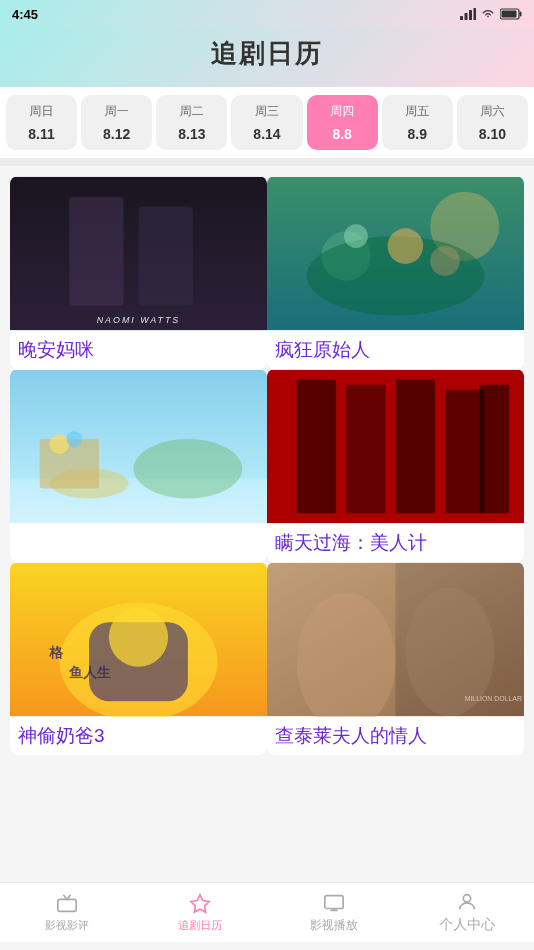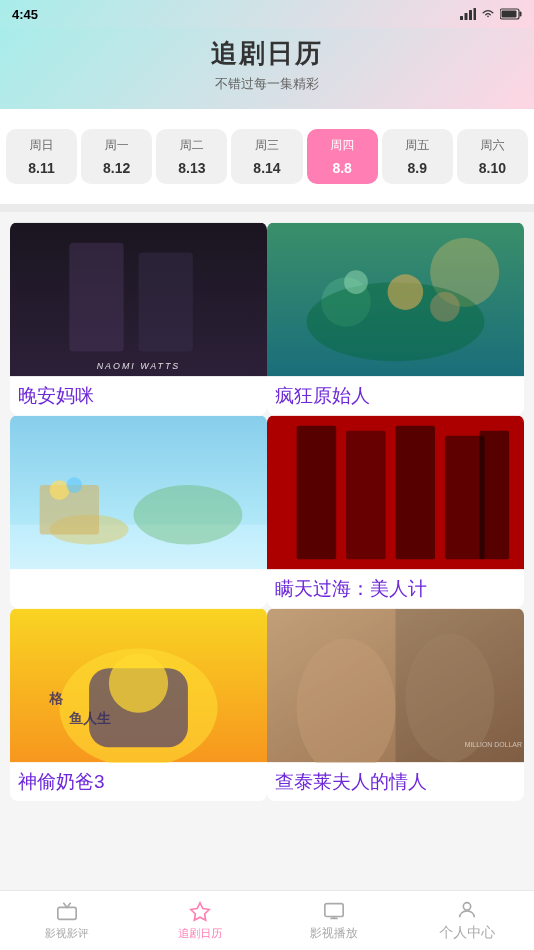--- a/index.html
+++ b/index.html
@@ -43,21 +43,21 @@
     }
     .header-subtitle {
       font-size: 13px;
       color: #666;
       margin-top: 4px;
     }
 
     
     .calendar-section {
       background: white;
-      padding: 20px 6px;
+      padding: 8px 6px;
     }
     .calendar-row {
       display: flex;
       gap: 4px;
       justify-content: center;
     }
     .day-card {
       flex: 1;
       max-width: 72px;
       background: #f0f0f0;
@@ -118,21 +118,21 @@
     .movie-title {
       font-size: 19px;
       color: #6d28d9;
       padding: 6px 8px;
       font-weight: 400;
     }
 
     
     .bottom-nav {
       position: absolute;
-      bottom: 0;
+      bottom: 8px;
       left: 0;
       width: 534px;
       height: 60px;
       background: white;
       border-top: 1px solid #e8e8e8;
       display: flex;
       align-items: center;
     }
     .nav-item {
       flex: 1;
@@ -178,21 +178,20 @@
     <svg width="22" height="12" viewBox="0 0 22 12">
       <rect x="0" y="1" width="19" height="10" rx="2" ry="2" stroke="#333" stroke-width="1.2" fill="none"></rect>
       <rect x="19.5" y="3.5" width="2" height="5" rx="1" fill="#333"></rect>
       <rect x="1.5" y="2.5" width="15" height="7" rx="1" fill="#333"></rect>
     </svg>
   </div>
 </div>
 
 <div class="header">
   <div class="header-title">追剧日历</div>
-  <div class="header-subtitle">不错过每一集精彩</div>
 </div>
 
 <div class="calendar-section">
   <div class="calendar-row" id="calendar-row">
       <div class="day-card">
       <div class="day-name">周日</div>
       <div class="day-date">8.11</div>
     </div>
       <div class="day-card">
       <div class="day-name">周一</div>

